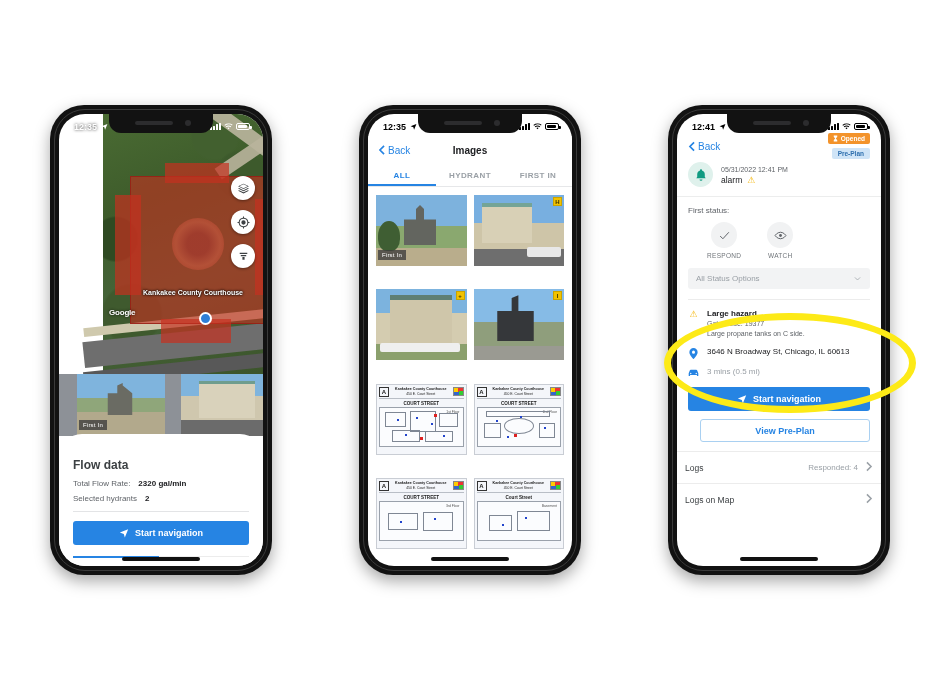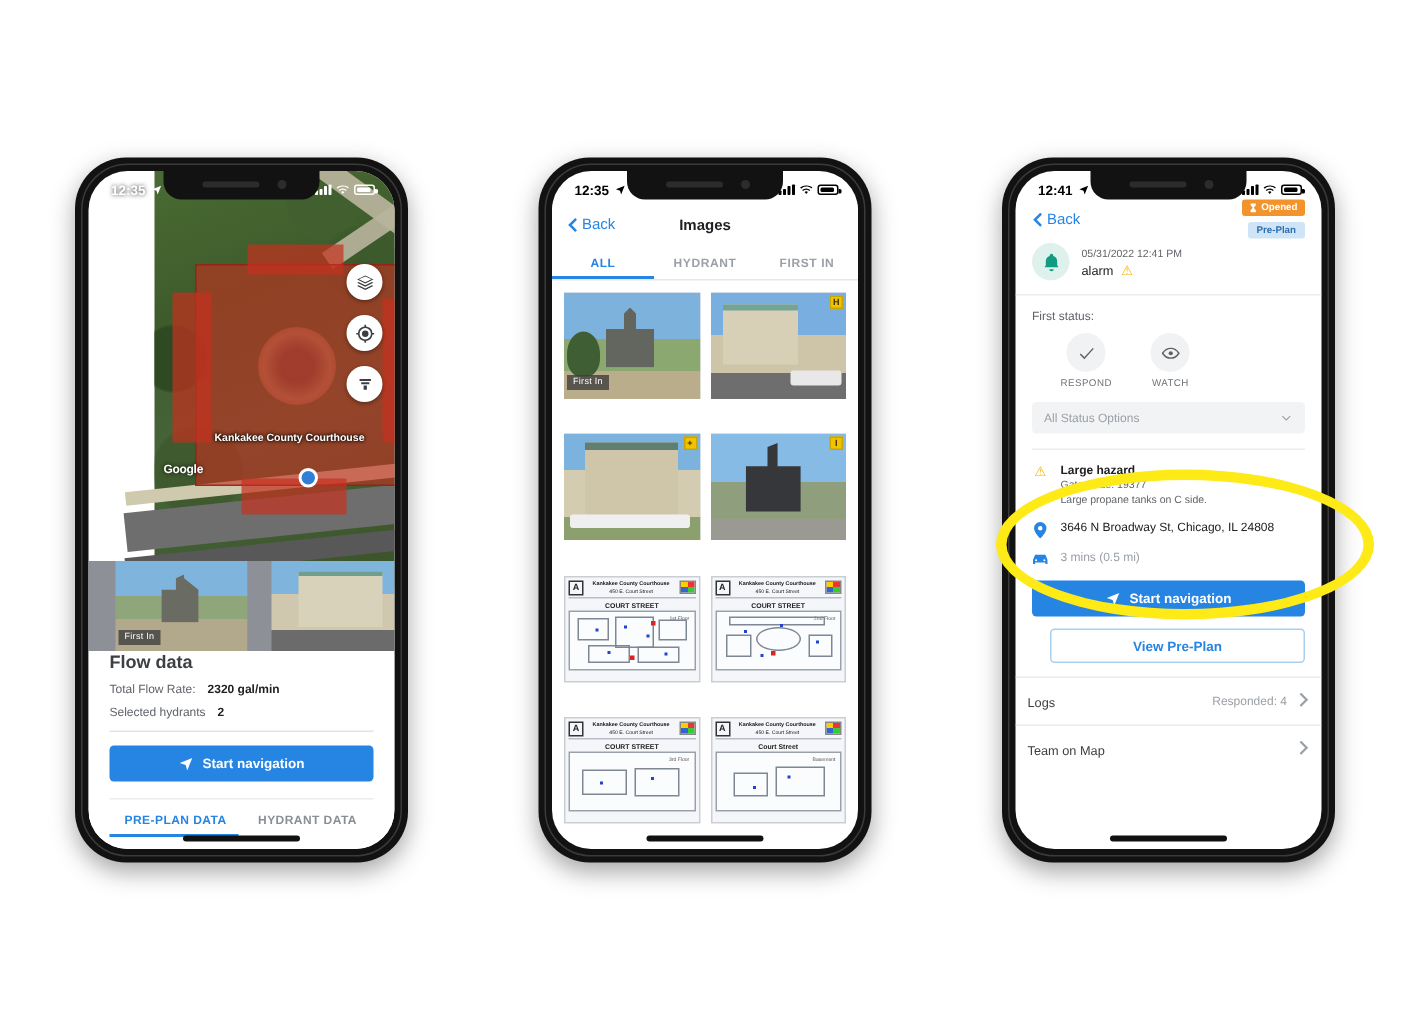--- a/index.html
+++ b/index.html
@@ -158,21 +158,21 @@
     content:""; position:absolute; left:18px; top:7px; width:56px;height:34px;
     background:#d9d2bb; border-top:3px solid #6f9d8e;
   }
   .firstin-badge{
     position:absolute; left:2px; bottom:6px; background:rgba(60,60,60,.78);
     color:#fff; font-size:6px; padding:2px 4px; letter-spacing:.2px;
   }
 
   .sheet{
     position:absolute; left:0; right:0; top:320px; bottom:0;
-    background:#fff; z-index:20; padding:0 14px 0 14px;
+    background:#fff; z-index:20; padding:24px 14px 0 14px;border-radius:23px;
   }
   .sheet h3{ font-size:12px; color:#3c4043; margin-bottom:7px; }
   .kv{ display:flex; align-items:baseline; gap:8px; font-size:8px; color:#5f6368; margin-bottom:6px;}
   .kv b{ color:#202124; font-size:8px; }
   .divider{ height:1px; background:#e3e4e6; margin:8px 0 9px 0; }
   .btn-primary{
     background:#2684e3; color:#fff; border-radius:3px; height:24px;
     display:flex; align-items:center; justify-content:center; gap:6px;
     font-size:9px; font-weight:bold;
   }
@@ -741,21 +741,21 @@
           <div class="d-sub">Large propane tanks on C side.</div>
         </div>
       </div>
 
       <div class="detail">
         <div class="ic pin">
           <svg viewBox="0 0 12 16">
               <path d="M6 0a6 6 0 00-6 6c0 4.4 6 10 6 10s6-5.6 6-10a6 6 0 00-6-6zm0 8.2A2.2 2.2 0 116 3.8a2.2 2.2 0 010 4.4z"></path>
             </svg>
         </div>
-        <div class="d-addr">3646 N Broadway St, Chicago, IL  24808</div>
+        <div class="d-addr">3646 N Broadway St, Chicago, IL  60613</div>
       </div>
 
       <div class="detail">
         <div class="ic caricon">
           <svg viewBox="0 0 16 12">
               <path d="M1 7l1.6-4A1.6 1.6 0 014.2 2h7.6a1.6 1.6 0 011.6 1L15 7v4h-2v-1.4H3V11H1V7zm3 1.4a1 1 0 100-2 1 1 0 000 2zm8 0a1 1 0 100-2 1 1 0 000 2z"></path>
             </svg>
         </div>
         <div class="d-eta">
           <span>3 mins</span>
@@ -779,21 +779,21 @@
         <span class="spacer"></span>
         <span class="meta">Responded: 4</span>
         <span class="chev">
           <svg viewBox="0 0 10 16">
               <polyline points="2,2 8,8 2,14"></polyline>
             </svg>
         </span>
       </div>
 
       <div class="listrow">
-        <span>Team on Map</span>
+        <span>Logs on Map</span>
         <span class="spacer"></span>
         <span class="chev">
           <svg viewBox="0 0 10 16">
               <polyline points="2,2 8,8 2,14"></polyline>
             </svg>
         </span>
       </div>
 
       <div class="notch">
         <span class="speaker"></span>

